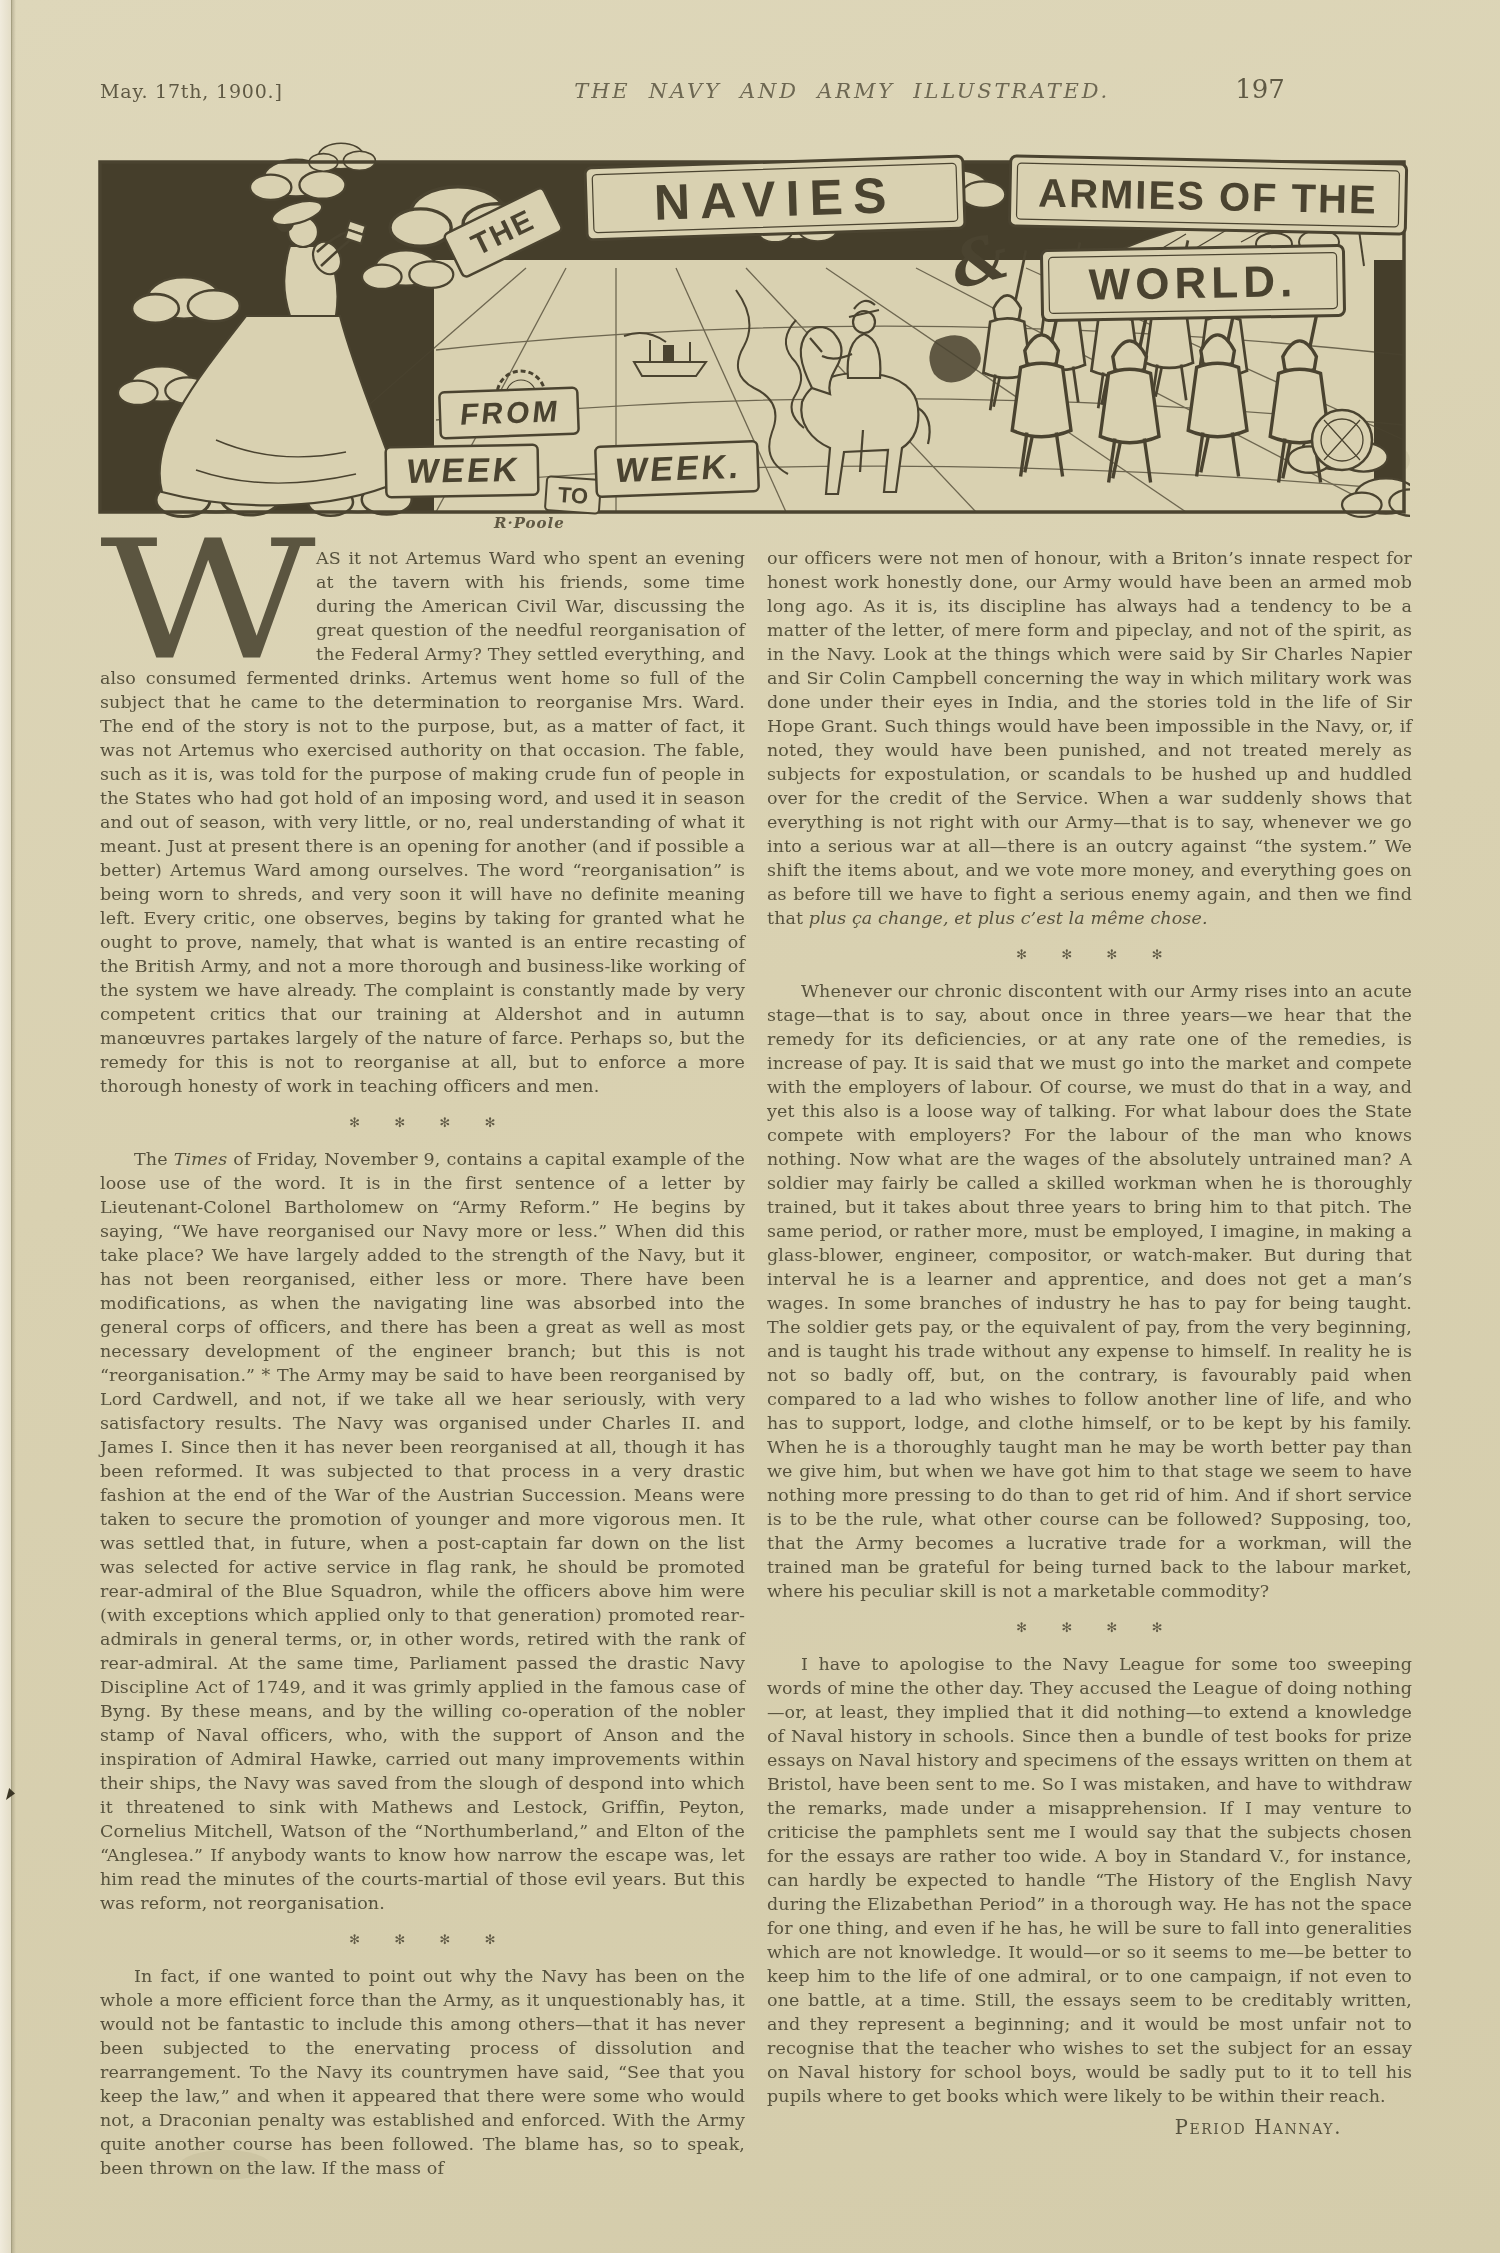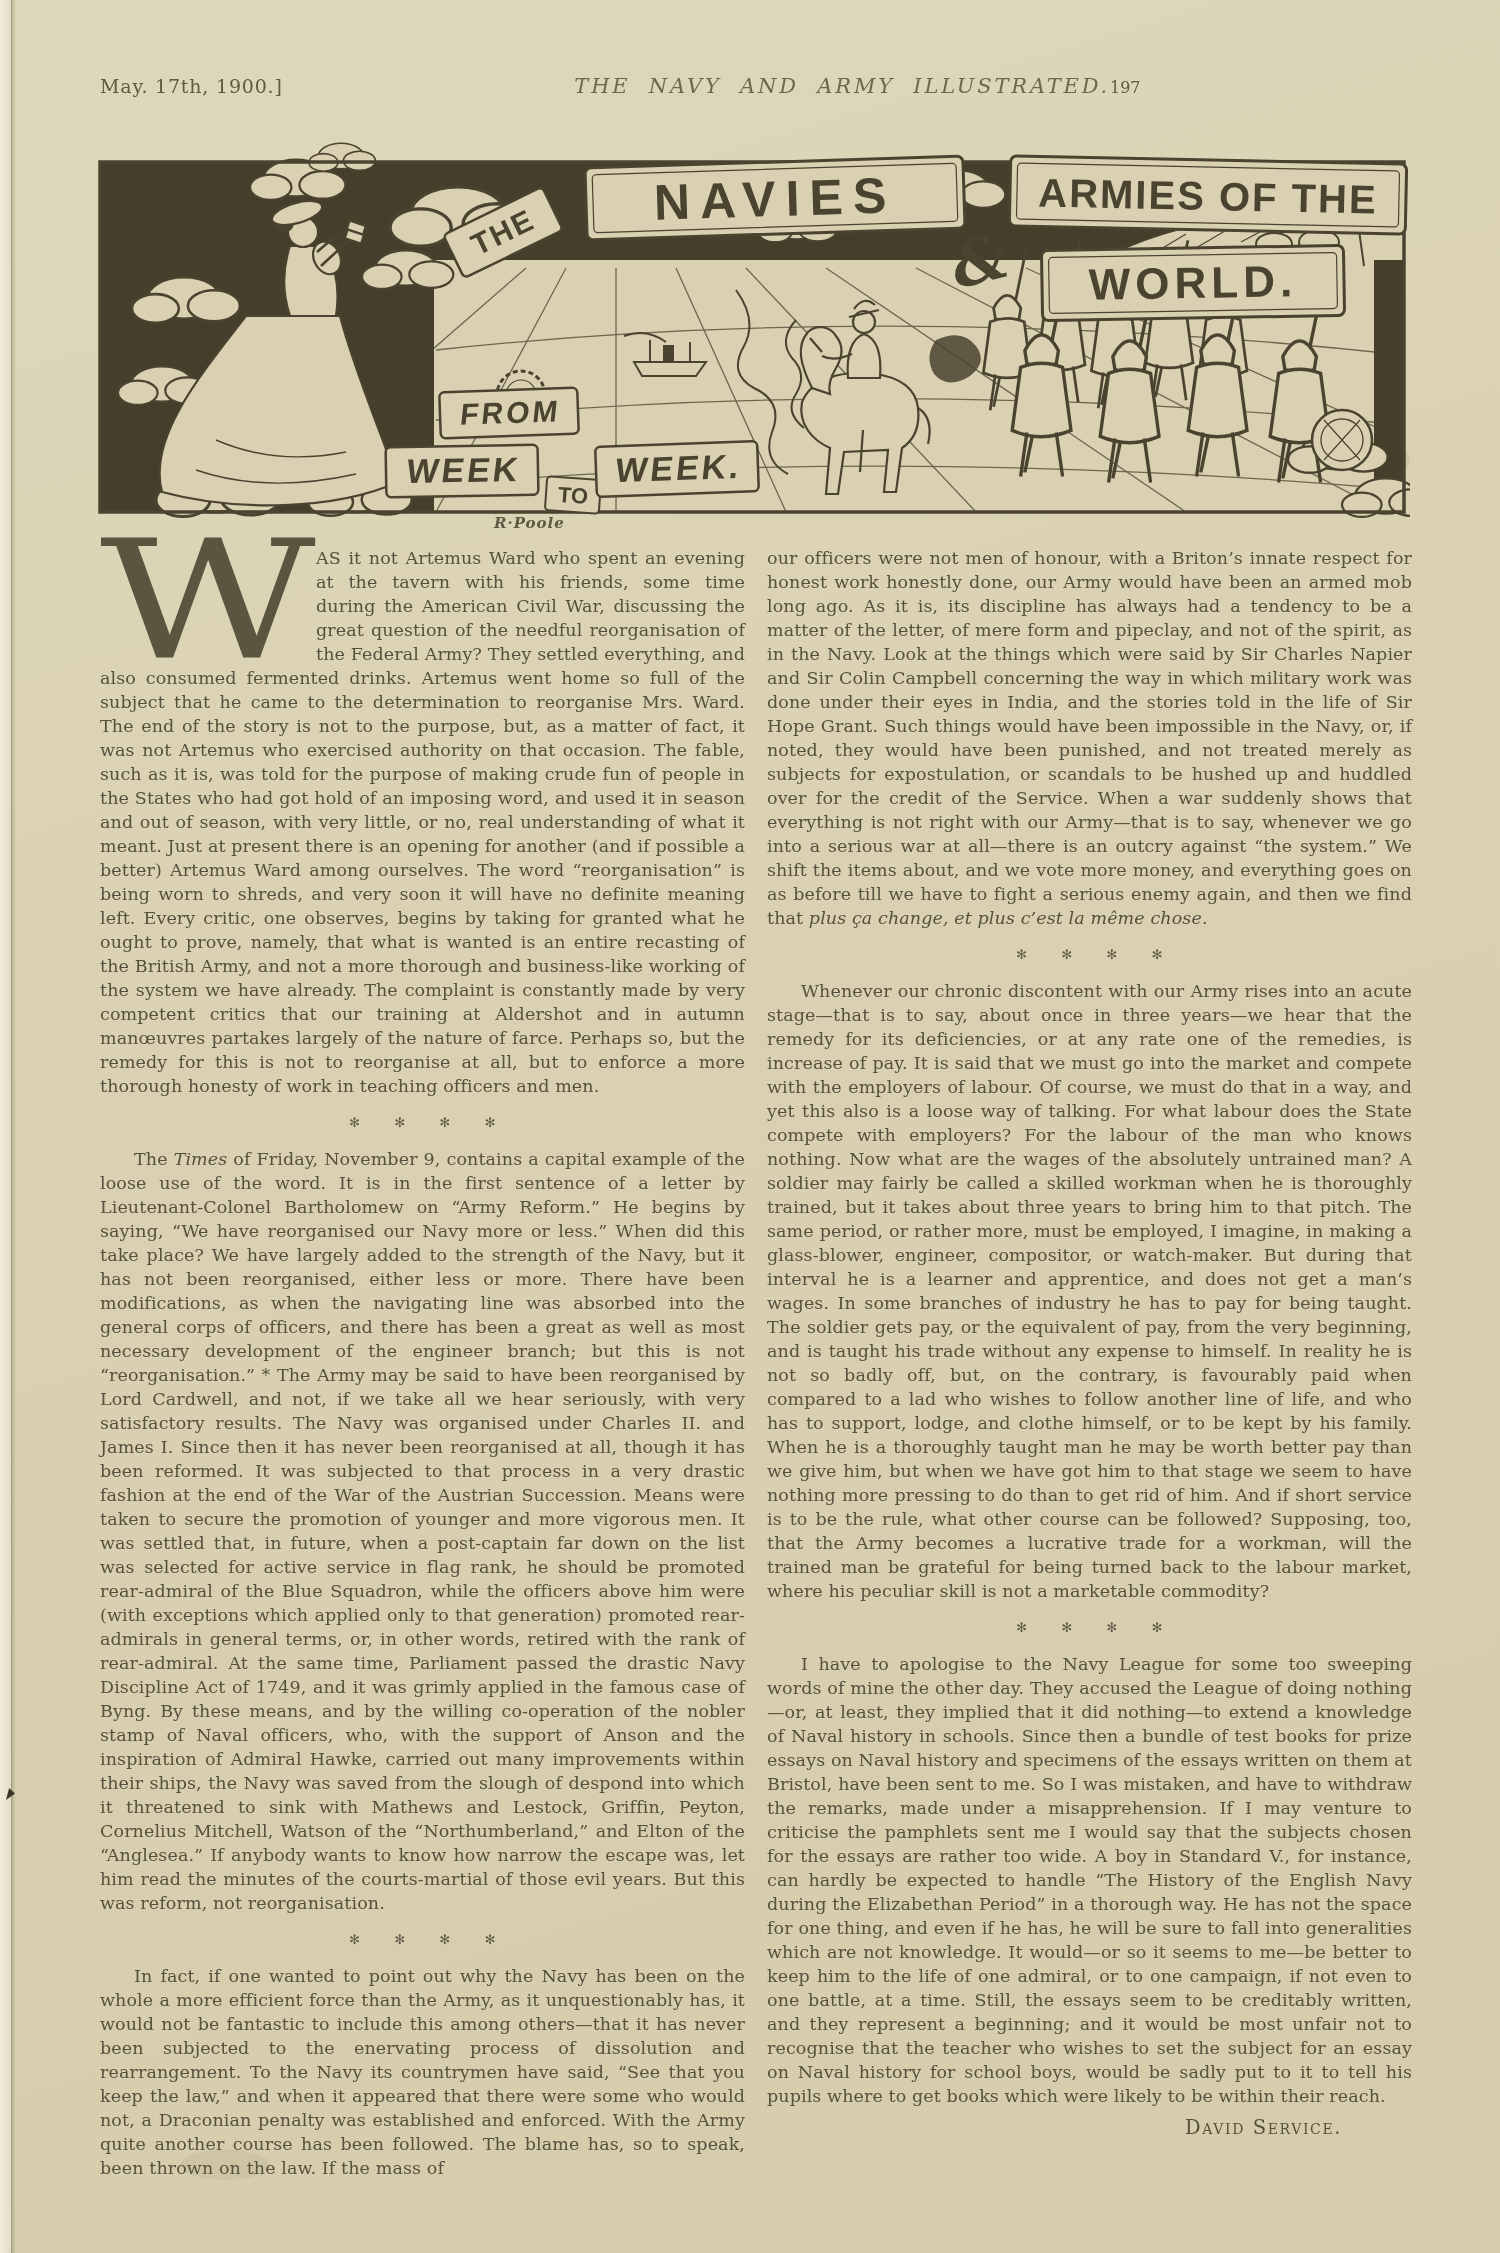--- a/index.html
+++ b/index.html
@@ -12,21 +12,21 @@
   .crease{position:absolute;left:12px;top:0;bottom:0;width:4px;
     background:linear-gradient(90deg,rgba(110,102,75,.28),rgba(110,102,75,0));}
   .speck{position:absolute;left:6px;top:1788px;width:9px;height:12px;background:#3a3524;
     clip-path:polygon(0 100%,100% 45%,35% 0);}
   .stain{position:absolute;border-radius:50%;background:rgba(140,128,90,.12);}
 
   .header-row{position:absolute;top:74px;left:100px;right:90px;display:flex;align-items:baseline;}
   .issue-date{width:300px;font-size:19px;letter-spacing:.8px;color:#5f5944;}
   .masthead-title{flex:1;text-align:right;font-style:italic;font-size:21px;
     letter-spacing:2.8px;word-spacing:9px;color:#6d6752;}
-  .page-number{width:300px;text-align:left;font-size:16px;color:#5f5944;}
+  .page-number{width:300px;text-align:center;font-size:26px;color:#5f5944;}
 
   .banner{position:absolute;top:140px;left:96px;width:1314px;height:394px;}
   .banner svg{display:block;}
   .banner text{font-family:"Liberation Sans","DejaVu Sans",sans-serif;font-weight:bold;fill:#4a4330;}
   .banner .ser{font-family:"DejaVu Serif",serif;}
 
   .columns{position:absolute;top:546px;left:100px;width:1312px;display:flex;gap:22px;}
   .col{width:645px;font-size:17.5px;line-height:24px;text-align:justify;
     letter-spacing:.1px;color:#56513d;}
   .col p{margin:0;text-indent:34px;}
@@ -226,16 +226,16 @@
       <p><span>The </span><span class="it">Times</span><span> of Friday, November 9, contains a capital example of the loose use of the word.  It is in the first sentence of a letter by Lieutenant-Colonel Bartholomew on “Army Reform.”  He begins by saying, “We have reorganised our Navy more or less.”  When did this take place?  We have largely added to the strength of the Navy, but it has not been reorganised, either less or more.  There have been modifications, as when the navigating line was absorbed into the general corps of officers, and there has been a great as well as most necessary development of the engineer branch; but this is not “reorganisation.” * The Army may be said to have been reorganised by Lord Cardwell, and not, if we take all we hear seriously, with very satisfactory results.  The Navy was organised under Charles II. and James I.  Since then it has never been reorganised at all, though it has been reformed.  It was subjected to that process in a very drastic fashion at the end of the War of the Austrian Succession. Means were taken to secure the promotion of younger and more vigorous men.  It was settled that, in future, when a post-captain far down on the list was selected for active service in flag rank, he should be promoted rear-admiral of the Blue Squadron, while the officers above him were (with exceptions which applied only to that generation) promoted rear-admirals in general terms, or, in other words, retired with the rank of rear-admiral.  At the same time, Parliament passed the drastic Navy Discipline Act of 1749, and it was grimly applied in the famous case of Byng.  By these means, and by the willing co-operation of the nobler stamp of Naval officers, who, with the support of Anson and the inspiration of Admiral Hawke, carried out many improvements within their ships, the Navy was saved from the slough of despond into which it threatened to sink with Mathews and Lestock, Griffin, Peyton, Cornelius Mitchell, Watson of the “Northumberland,” and Elton of the “Anglesea.”  If anybody wants to know how narrow the escape was, let him read the minutes of the courts-martial of those evil years.  But this was reform, not reorganisation.</span></p>
       <div class="star-row">✻ ✻ ✻ ✻</div>
       <p><span>In fact, if one wanted to point out why the Navy has been on the whole a more efficient force than the Army, as it unquestionably has, it would not be fantastic to include this among others—that it has never been subjected to the enervating process of dissolution and rearrangement.  To the Navy its countrymen have said, “See that you keep the law,” and when it appeared that there were some who would not, a Draconian penalty was established and enforced.  With the Army quite another course has been followed.  The blame has, so to speak, been thrown on the law.  If the mass of</span></p>
     </div>
     <div class="col">
       <p class="opener"><span>our officers were not men of honour, with a Briton’s innate respect for honest work honestly done, our Army would have been an armed mob long ago.  As it is, its discipline has always had a tendency to be a matter of the letter, of mere form and pipeclay, and not of the spirit, as in the Navy. Look at the things which were said by Sir Charles Napier and Sir Colin Campbell concerning the way in which military work was done under their eyes in India, and the stories told in the life of Sir Hope Grant.  Such things would have been impossible in the Navy, or, if noted, they would have been punished, and not treated merely as subjects for expostulation, or scandals to be hushed up and huddled over for the credit of the Service.  When a war suddenly shows that everything is not right with our Army—that is to say, whenever we go into a serious war at all—there is an outcry against “the system.”  We shift the items about, and we vote more money, and everything goes on as before till we have to fight a serious enemy again, and then we find that </span><span class="it">plus ça change, et plus c’est la même chose.</span></p>
       <div class="star-row">✻ ✻ ✻ ✻</div>
       <p><span>Whenever our chronic discontent with our Army rises into an acute stage—that is to say, about once in three years—we hear that the remedy for its deficiencies, or at any rate one of the remedies, is increase of pay.  It is said that we must go into the market and compete with the employers of labour. Of course, we must do that in a way, and yet this also is a loose way of talking.  For what labour does the State compete with employers?  For the labour of the man who knows nothing.  Now what are the wages of the absolutely untrained man?  A soldier may fairly be called a skilled workman when he is thoroughly trained, but it takes about three years to bring him to that pitch.  The same period, or rather more, must be employed, I imagine, in making a glass-blower, engineer, compositor, or watch-maker.  But during that interval he is a learner and apprentice, and does not get a man’s wages.  In some branches of industry he has to pay for being taught.  The soldier gets pay, or the equivalent of pay, from the very beginning, and is taught his trade without any expense to himself.  In reality he is not so badly off, but, on the contrary, is favourably paid when compared to a lad who wishes to follow another line of life, and who has to support, lodge, and clothe himself, or to be kept by his family. When he is a thoroughly taught man he may be worth better pay than we give him, but when we have got him to that stage we seem to have nothing more pressing to do than to get rid of him.  And if short service is to be the rule, what other course can be followed?  Supposing, too, that the Army becomes a lucrative trade for a workman, will the trained man be grateful for being turned back to the labour market, where his peculiar skill is not a marketable commodity?</span></p>
       <div class="star-row">✻ ✻ ✻ ✻</div>
       <p><span>I have to apologise to the Navy League for some too sweeping words of mine the other day.  They accused the League of doing nothing—or, at least, they implied that it did nothing—to extend a knowledge of Naval history in schools. Since then a bundle of test books for prize essays on Naval history and specimens of the essays written on them at Bristol, have been sent to me.  So I was mistaken, and have to withdraw the remarks, made under a misapprehension.  If I may venture to criticise the pamphlets sent me I would say that the subjects chosen for the essays are rather too wide. A boy in Standard V., for instance, can hardly be expected to handle “The History of the English Navy during the Elizabethan Period” in a thorough way.  He has not the space for one thing, and even if he has, he will be sure to fall into generalities which are not knowledge.  It would—or so it seems to me—be better to keep him to the life of one admiral, or to one campaign, if not even to one battle, at a time. Still, the essays seem to be creditably written, and they represent a beginning; and it would be most unfair not to recognise that the teacher who wishes to set the subject for an essay on Naval history for school boys, would be sadly put to it to tell his pupils where to get books which were likely to be within their reach.</span></p>
-      <div class="byline">David Service.</div>
+      <div class="byline">Period Hannay.</div>
     </div>
   </div>
 </div>
 
 </body></html>

